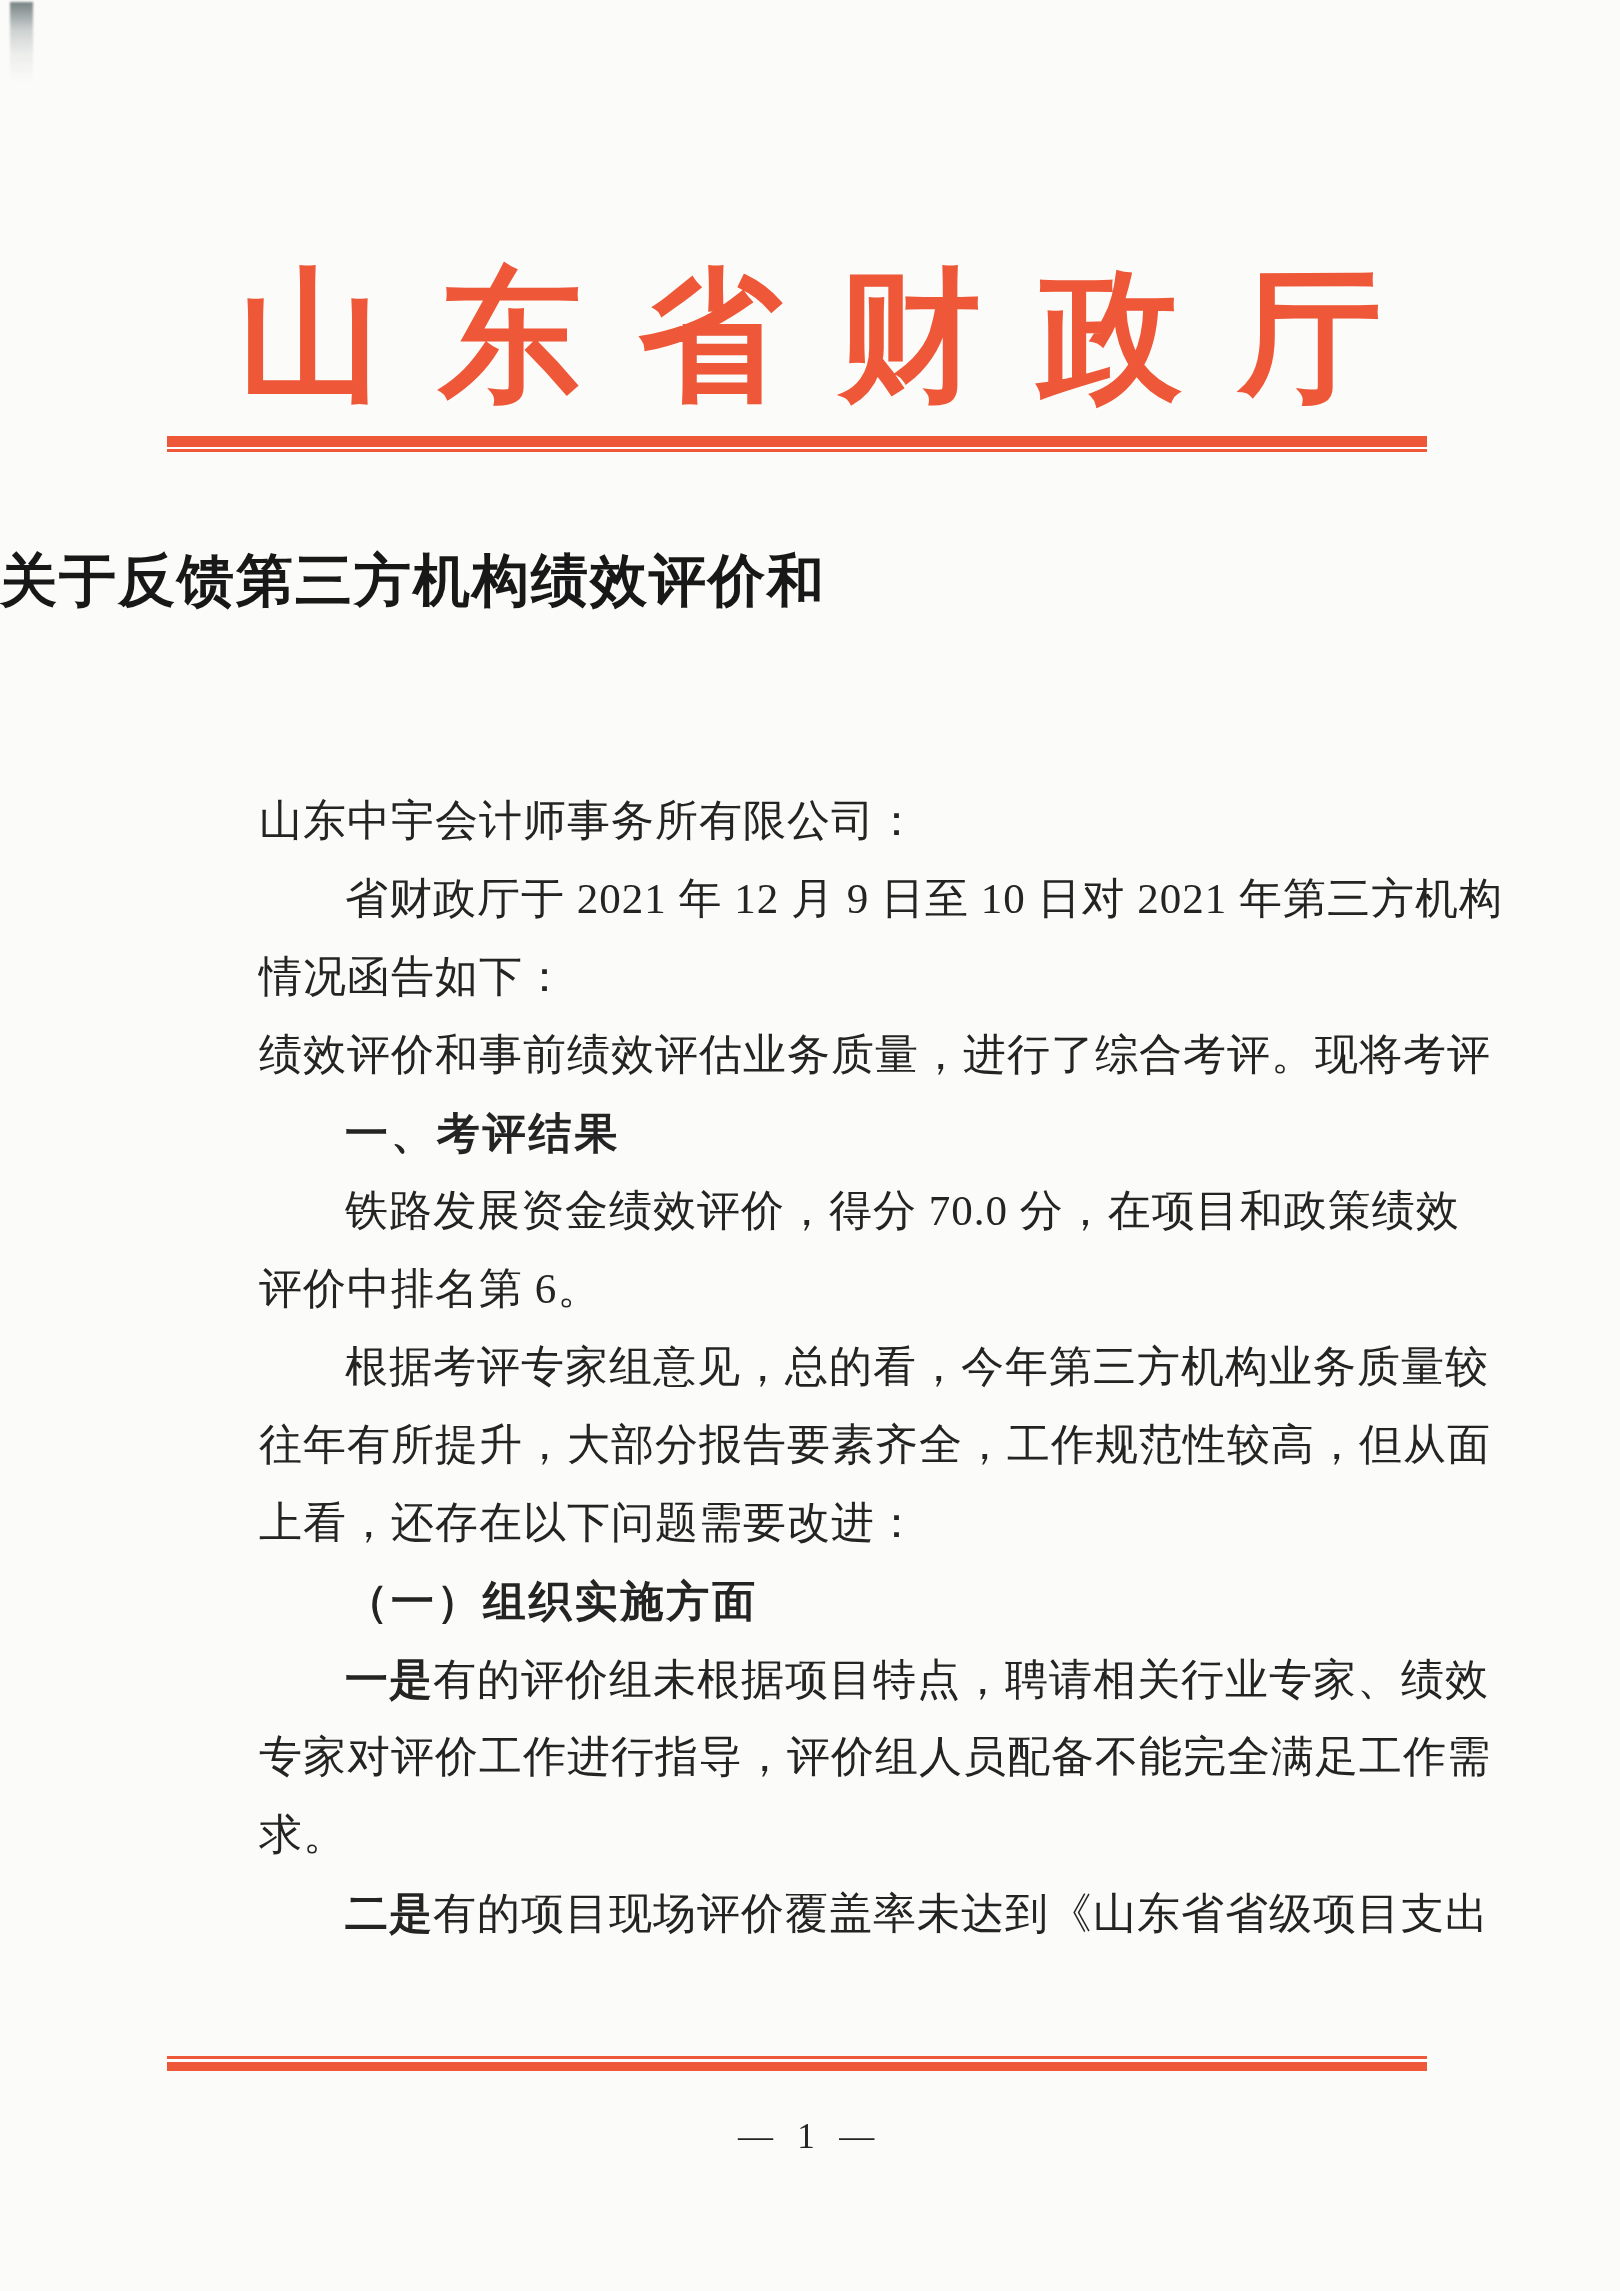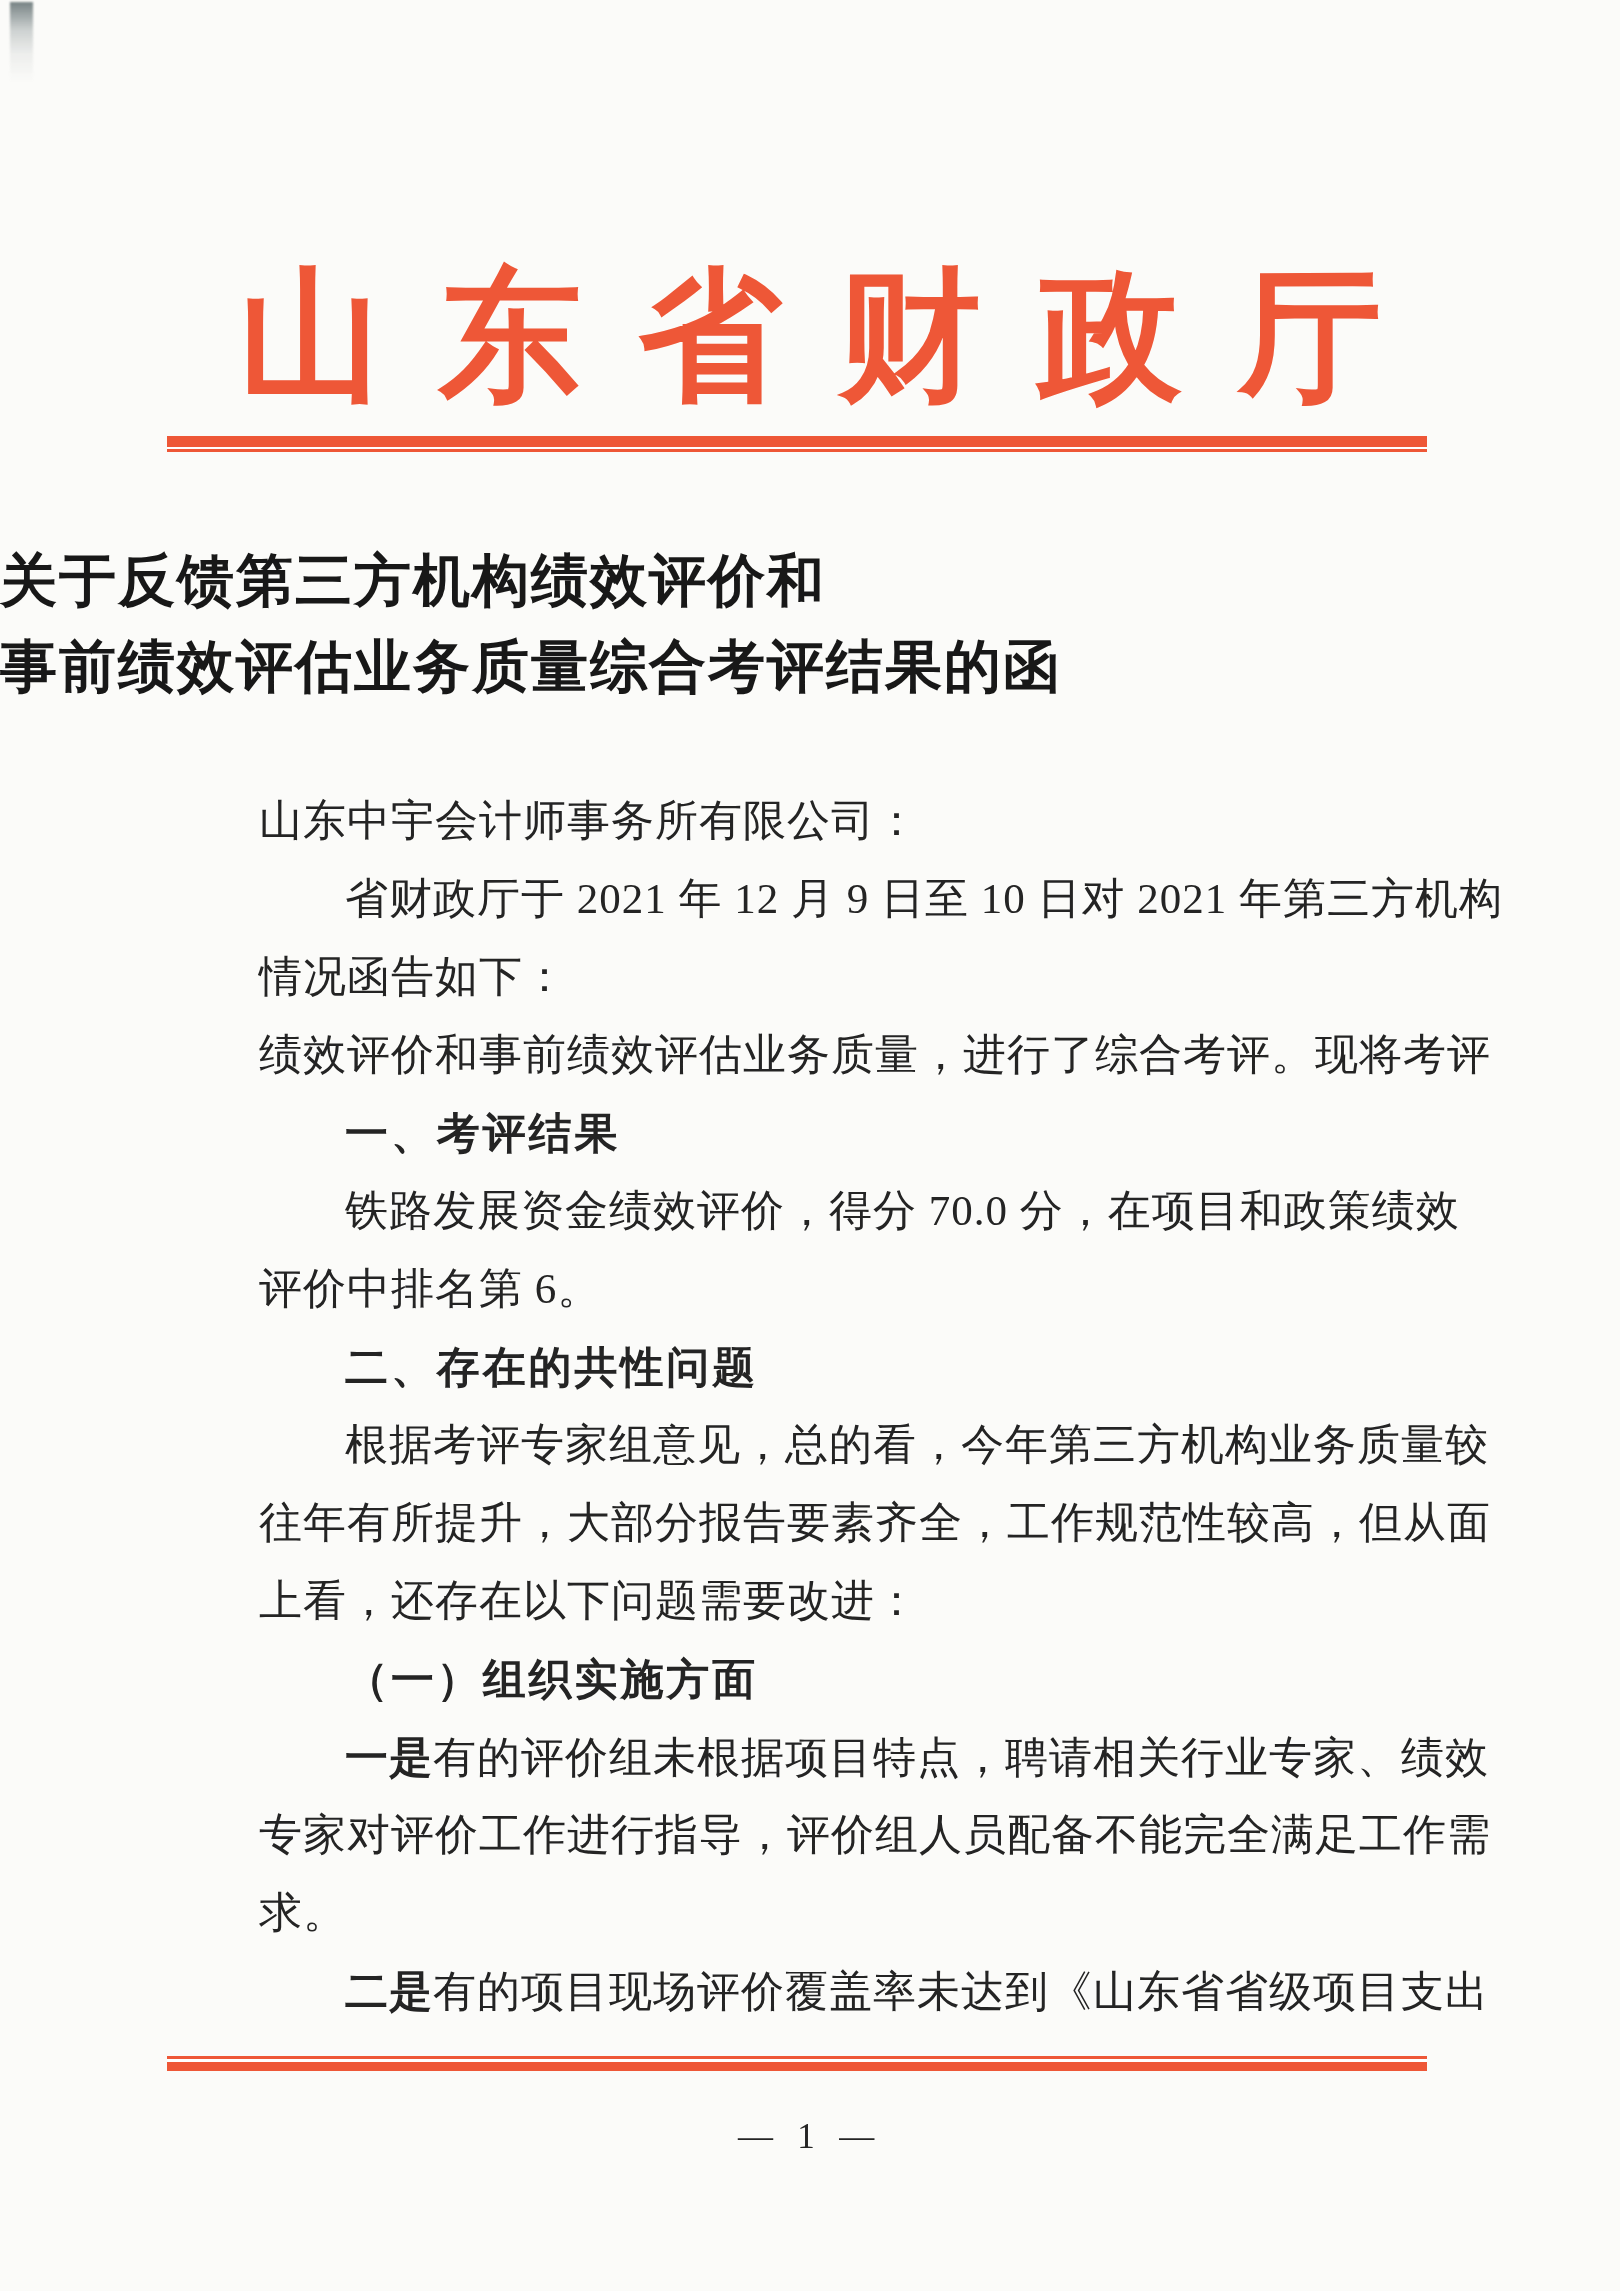--- a/index.html
+++ b/index.html
@@ -86,32 +86,30 @@
 <div class="page">
 
   <div class="scan-mark"></div>
 
   <div class="org-name">山东省财政厅</div>
 
   <div class="rule rule-top"></div>
 
   <div class="doc-title">
     <div class="t-line">关于反馈第三方机构绩效评价和</div>
-    <div class="t-line">事前绩效评估业务质量综合考评结果的函</div>
   </div>
 
   <div class="body-text">
       <div class="line">山东中宇会计师事务所有限公司：</div>
       <div class="line indent">省财政厅于 2021 年 12 月 9 日至 10 日对 2021 年第三方机构</div>
       <div class="line">情况函告如下：</div>
       <div class="line">绩效评价和事前绩效评估业务质量，进行了综合考评。现将考评</div>
       <div class="line indent heading">一、考评结果</div>
       <div class="line indent">铁路发展资金绩效评价，得分 70.0 分，在项目和政策绩效</div>
       <div class="line">评价中排名第 6。</div>
-      <div class="line indent heading">二、存在的共性问题</div>
       <div class="line indent">根据考评专家组意见，总的看，今年第三方机构业务质量较</div>
       <div class="line">往年有所提升，大部分报告要素齐全，工作规范性较高，但从面</div>
       <div class="line">上看，还存在以下问题需要改进：</div>
       <div class="line indent heading">（一）组织实施方面</div>
       <div class="line indent"><span class="bold-lead">一是</span>有的评价组未根据项目特点，聘请相关行业专家、绩效</div>
       <div class="line">专家对评价工作进行指导，评价组人员配备不能完全满足工作需</div>
       <div class="line">求。</div>
       <div class="line indent"><span class="bold-lead">二是</span>有的项目现场评价覆盖率未达到《山东省省级项目支出</div>
     </div>
 

